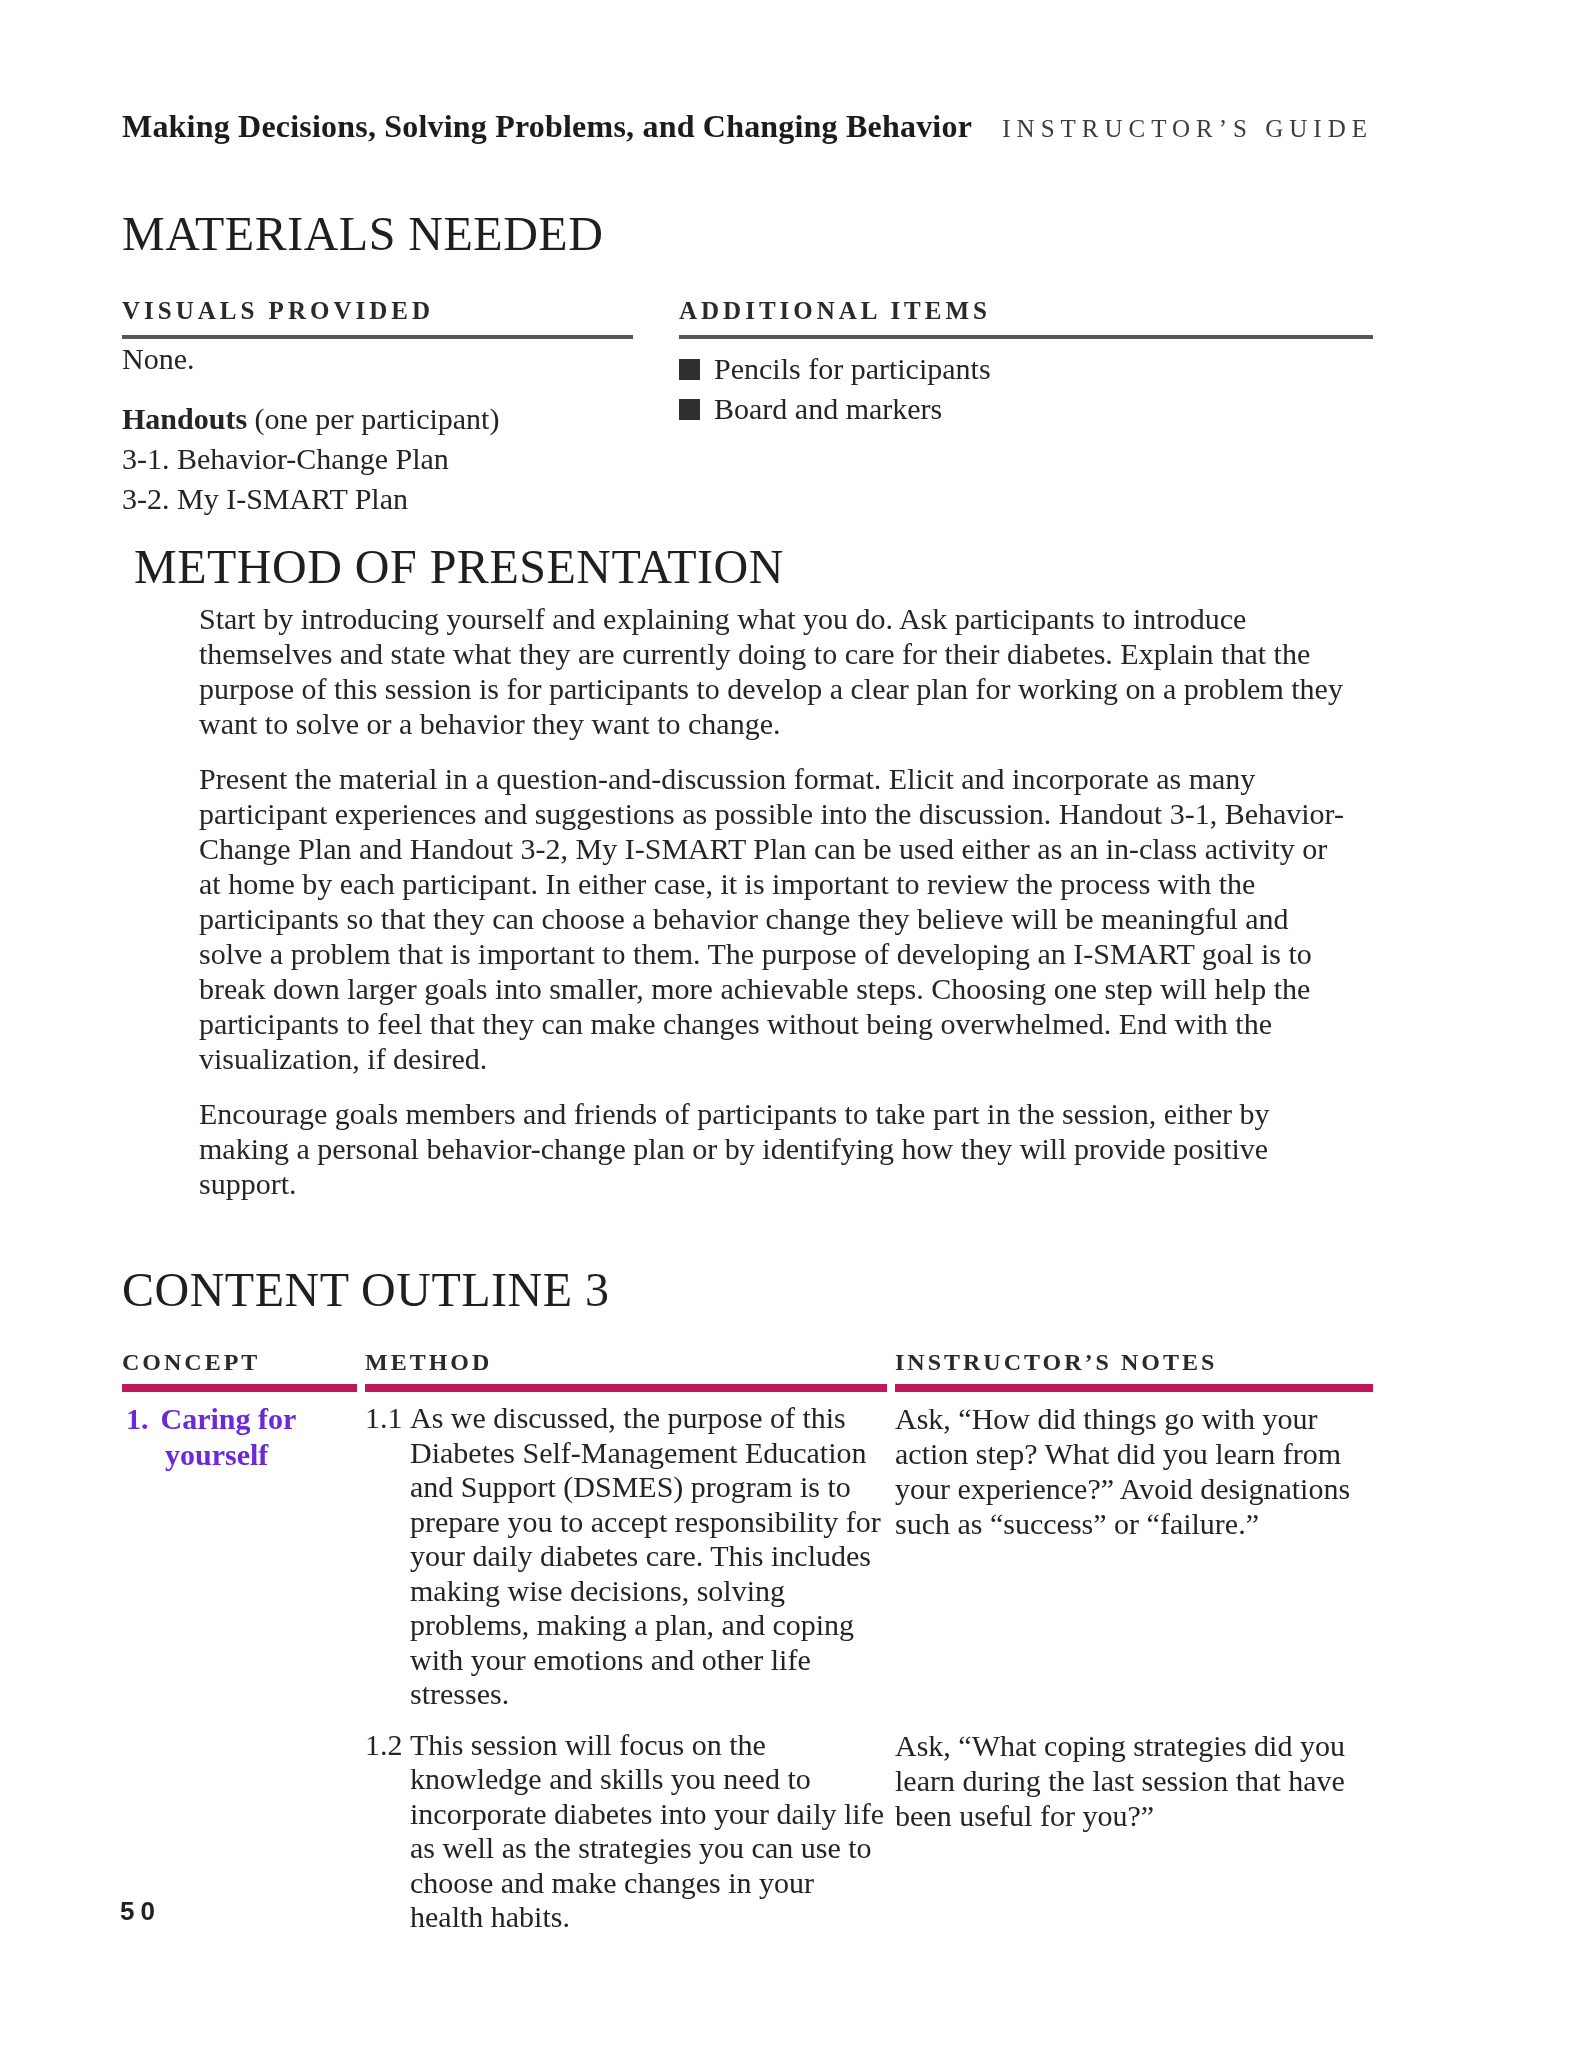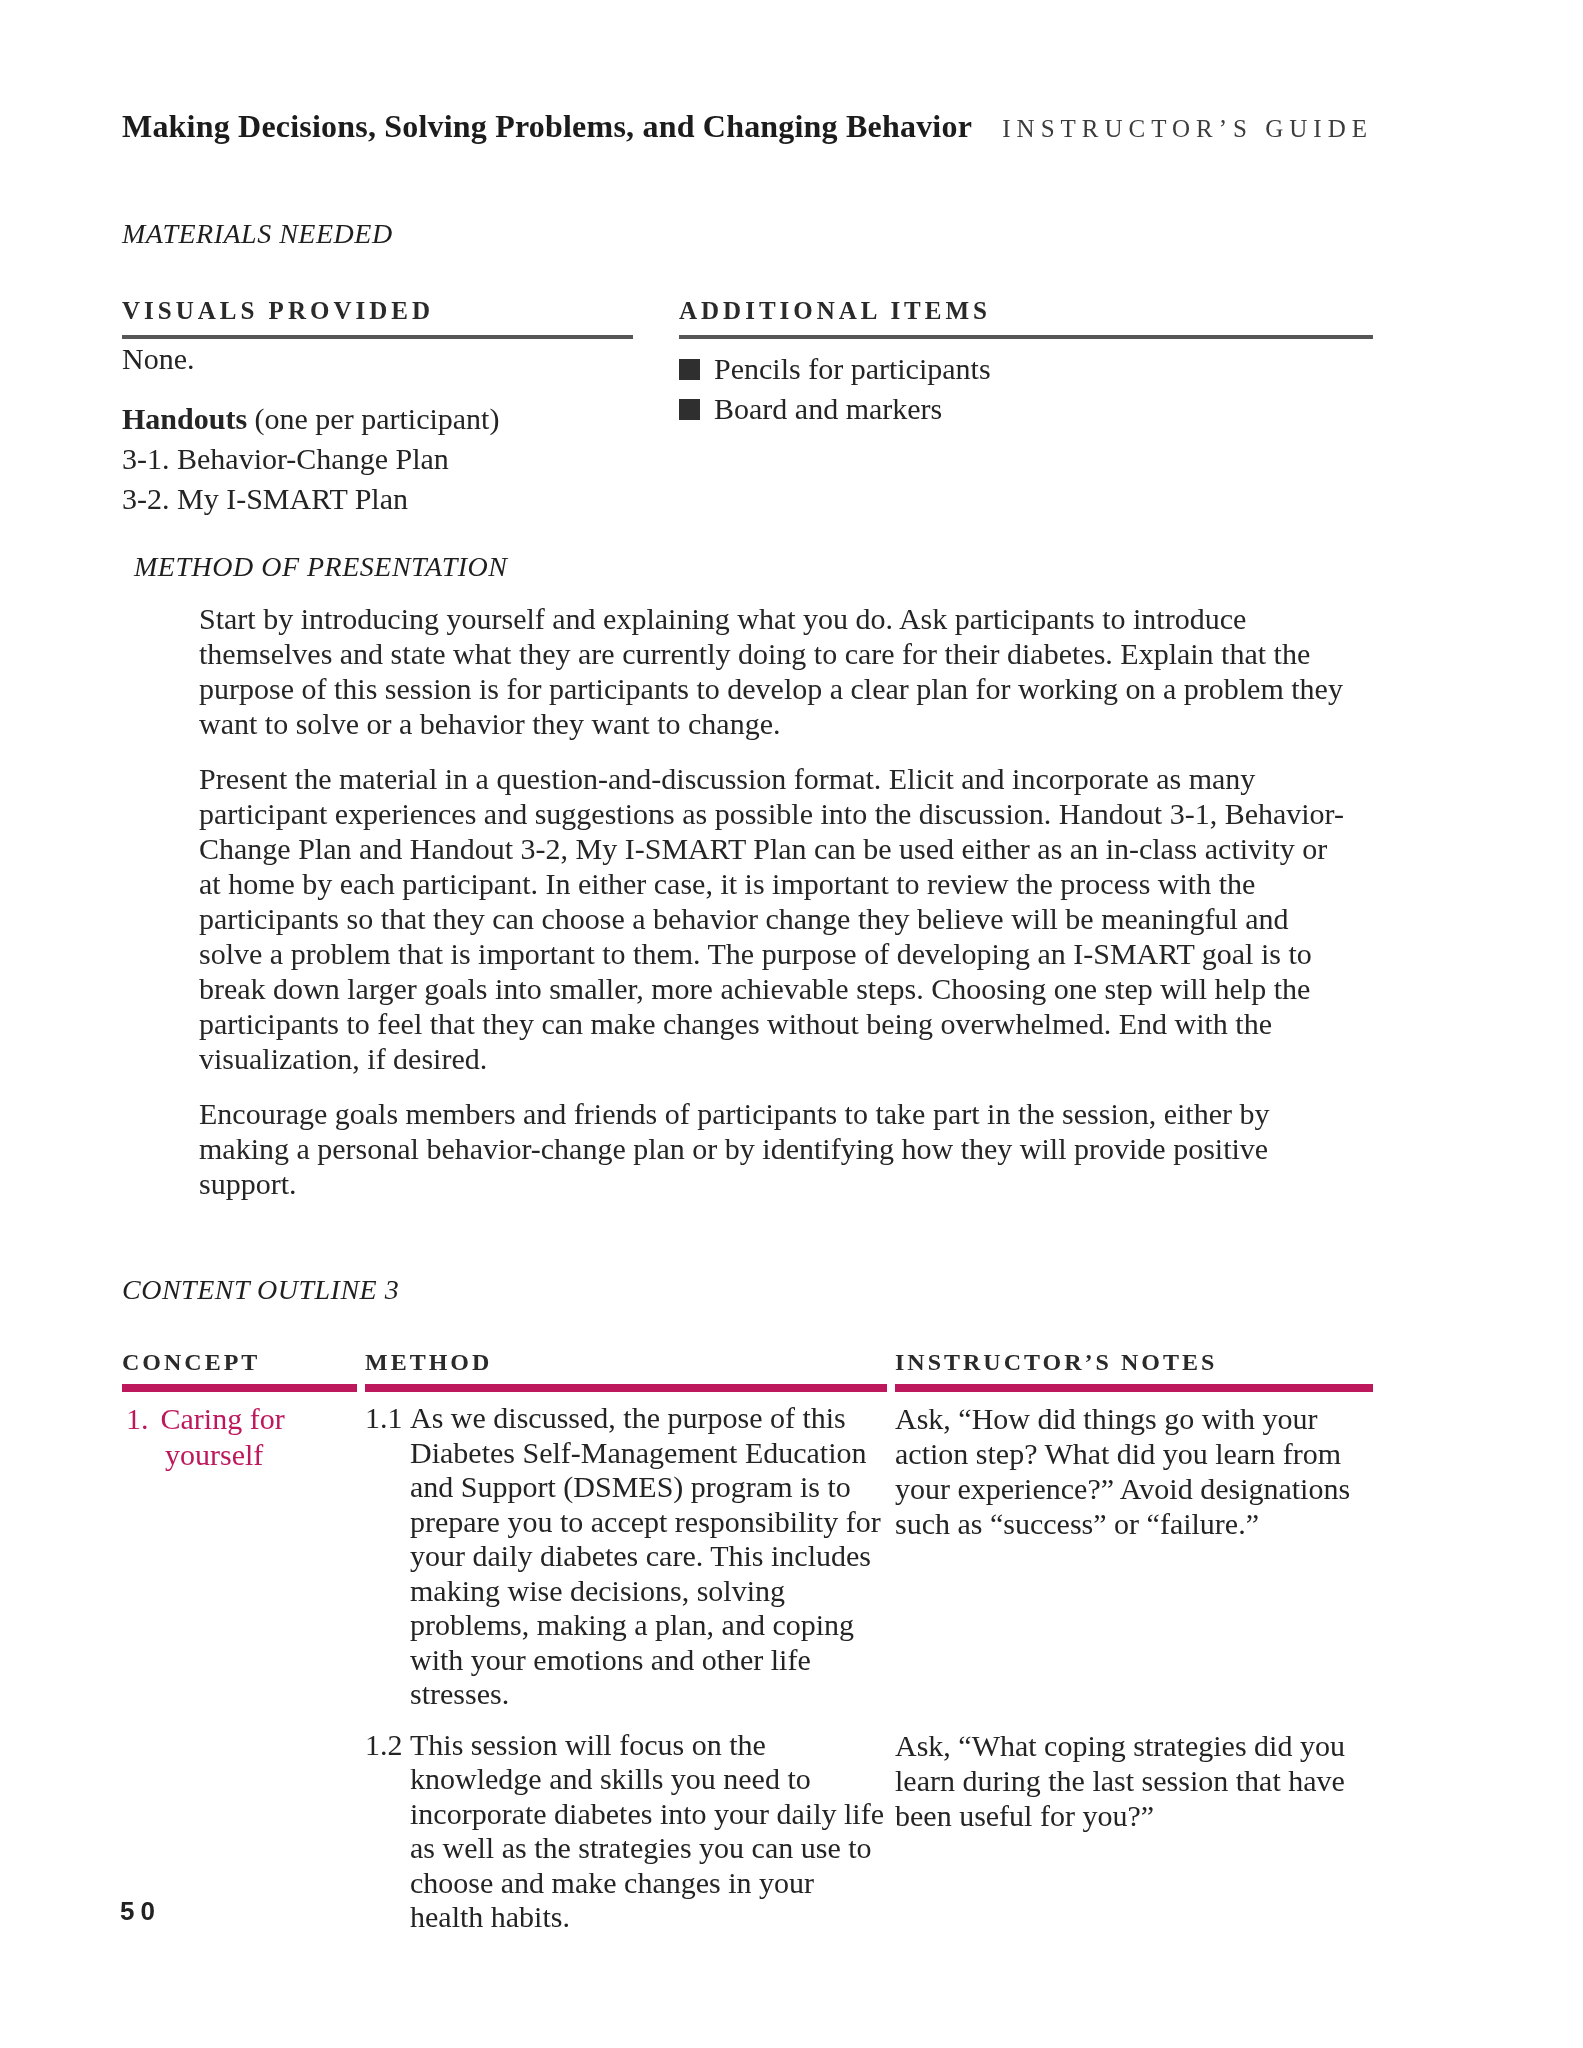--- a/index.html
+++ b/index.html
@@ -14,22 +14,22 @@
   
   .running-head {
     position:absolute; left:122px; right:210px; top:108px;
     display:flex; justify-content:space-between; align-items:baseline;
   }
   .rh-title { font-weight:bold; font-size:32px; color:#1c1c1c; letter-spacing:0.2px; }
   .rh-guide { font-size:25px; letter-spacing:6px; color:#3c3c3c; white-space:nowrap; }
 
   
   h1.sect {
-    font-size:28px; font-weight:normal; margin:0; color:#1f1f1f;
-    letter-spacing:0.5px; line-height:44px;font-style:italic;
+    font-size:48px; font-weight:normal; margin:0; color:#1f1f1f;
+    letter-spacing:0.5px; line-height:44px;
   }
 
   
   .materials { position:absolute; left:122px; top:212px; width:1251px; }
   .cols { display:flex; margin-top:41px; }
   .col-left { width:511px; margin-right:46px; flex:none; }
   .col-right { flex:1; }
   .rule-head {
     font-size:25px; font-weight:bold; letter-spacing:4px; color:#2a2a2a;
     margin:0; padding-bottom:10px; border-bottom:4px solid #575757; line-height:28px;
@@ -56,21 +56,21 @@
   .outline { position:absolute; left:122px; top:1268px; width:1251px; }
   .tbl-head {
     display:grid; grid-template-columns:243px 530px 478px; margin-top:36px;
   }
   .tbl-head .th {
     font-size:24px; font-weight:bold; letter-spacing:3px; color:#2a2a2a;
     padding-bottom:8px; border-bottom:8px solid #be185d; margin-right:8px; line-height:28px;
   }
   .tbl-head .th.last { margin-right:0; }
   .tbl-body { display:grid; grid-template-columns:243px 530px 478px; margin-top:9px; }
-  .concept-cell { grid-column:1; grid-row:1 / span 2; font-size:30px; line-height:36px; font-weight:normal; color:#be185d; }
+  .concept-cell { grid-column:1; grid-row:1 / span 2; font-size:30px; line-height:36px; font-weight:bold; color:#6d28d9; }
   .concept-l1 { padding-left:4px; }
   .concept-num { margin-right:12px; }
   .concept-l2 { padding-left:43px; }
   .content-cell { grid-column:2; display:flex; padding-bottom:16px; }
   .content-cell .num { width:45px; flex:none; font-size:30px; line-height:34.5px; }
   .content-cell .txt { width:478px; font-size:30px; line-height:34.5px; }
   .note-cell { grid-column:3; font-size:30px; line-height:35px; }
   .note-cell .ntxt { width:460px; }
   .r1 { grid-row:1; }
   .r2 { grid-row:2; }

